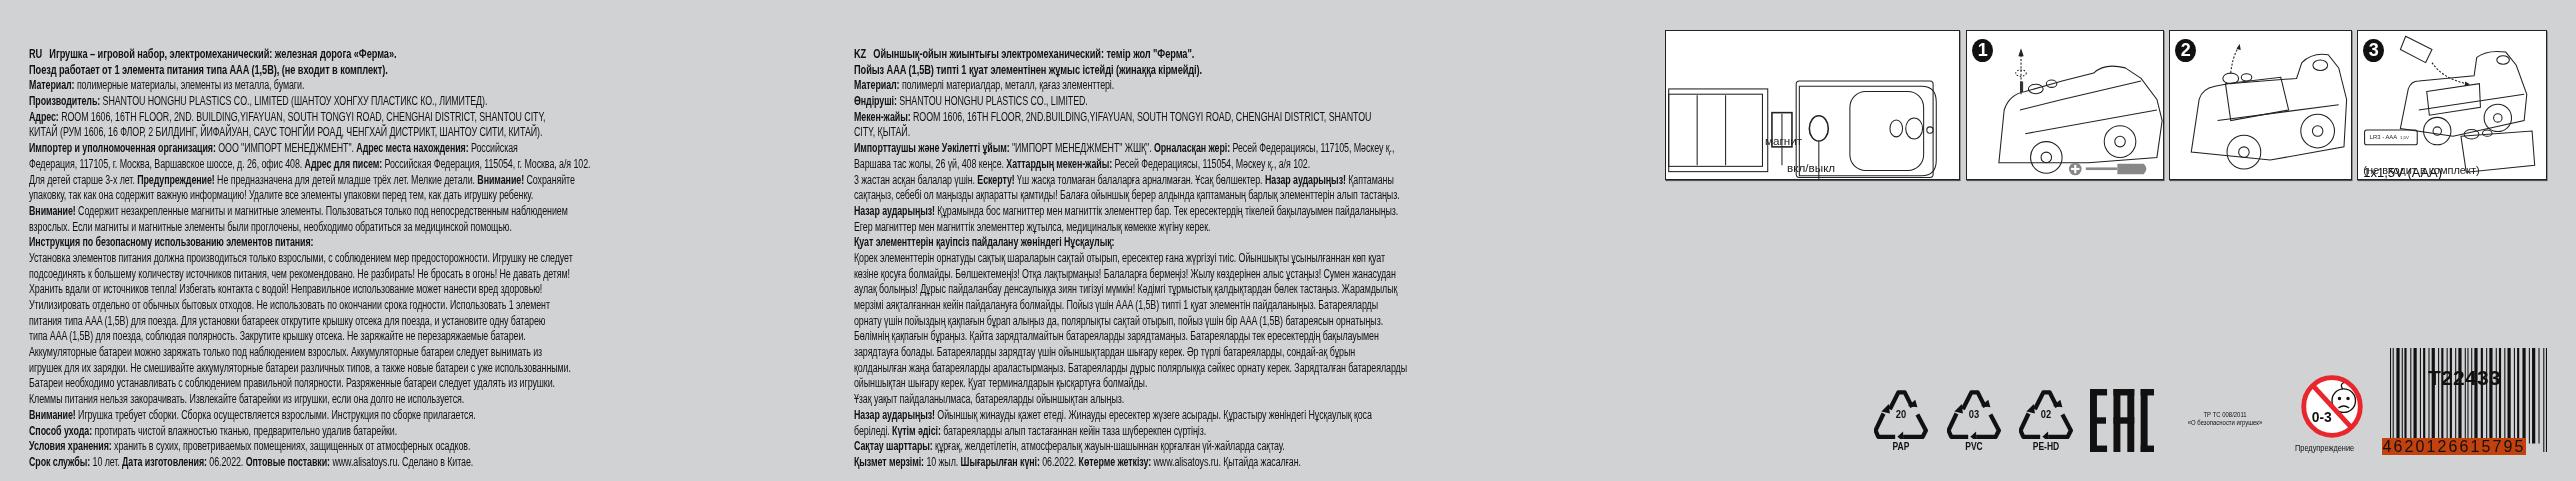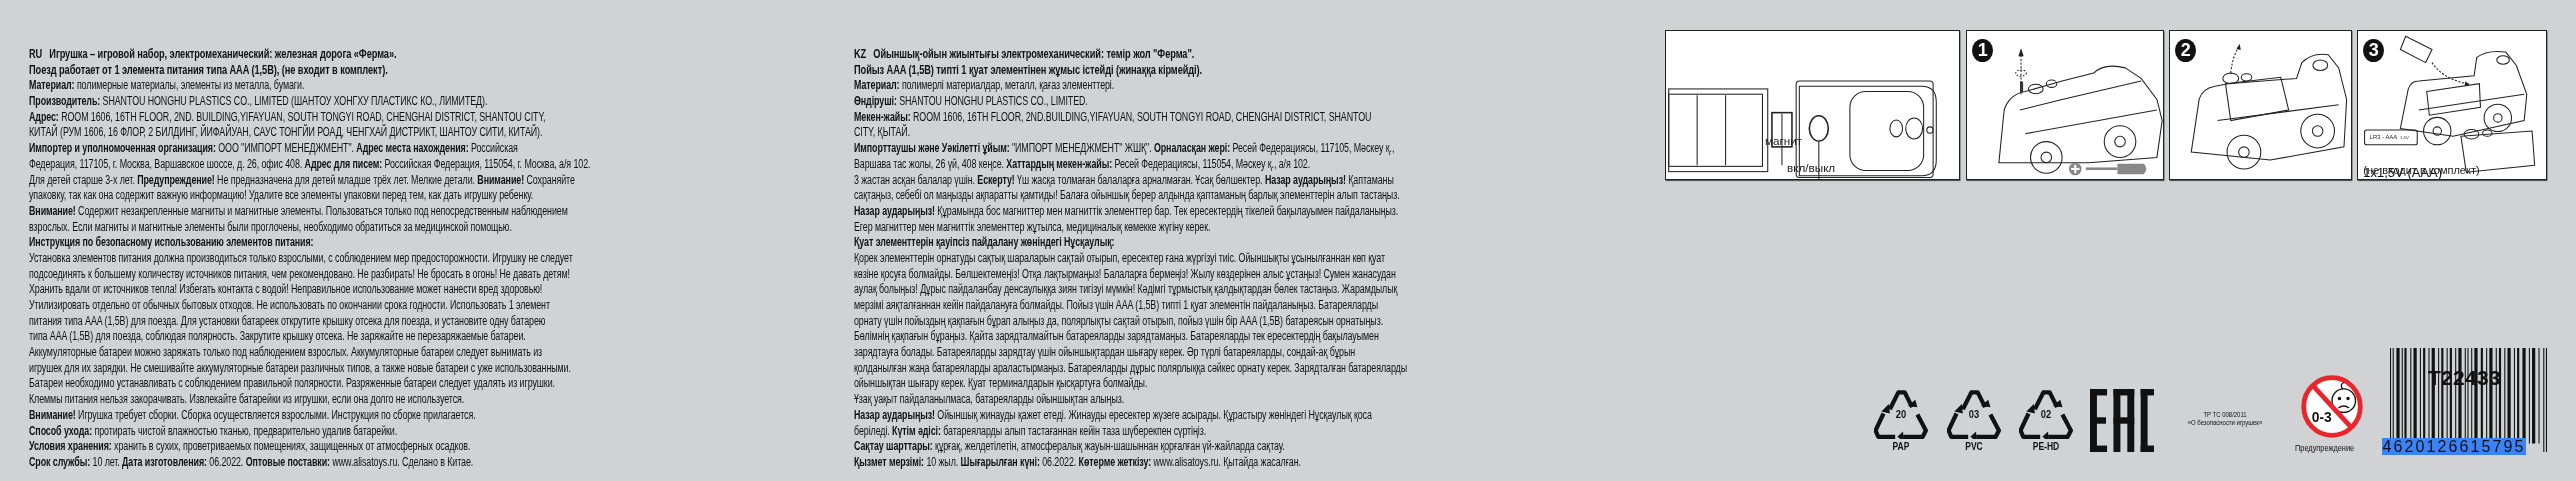--- a/index.html
+++ b/index.html
@@ -25,21 +25,21 @@
   .recy .code { position: absolute; top: 19px; left: 0; width: 54px; text-align: center; font-weight: bold; font-size: 11.7px; transform: scaleX(0.8); }
   .recy .mat { position: absolute; top: 53px; left: 0; width: 54px; text-align: center; font-weight: bold; font-size: 10px; transform: scaleX(0.85); }
 
   #eac { position: absolute; left: 2090px; top: 389px; width: 64px; height: 63px; }
   #tr { position: absolute; left: 2166px; top: 411px; width: 118px; text-align: center; font-size: 7px; line-height: 8px; transform: scaleX(0.85); }
   #nokids { position: absolute; left: 2301px; top: 375px; width: 62px; height: 63px; }
   #warn-lbl { position: absolute; left: 2295px; top: 443px; font-size: 9px; transform: scaleX(0.82); transform-origin: 0 0; }
   #sku { position: absolute; left: 2428px; top: 340px; font-weight: bold; font-size: 21px; letter-spacing: 0.3px; margin-top: 26px; }
   #barcode { position: absolute; left: 2390px; top: 348px; width: 157px; height: 104px; }
   #bc-digits { position: absolute; left: 2382px; top: 438px; width: 170px; font-size: 16px; letter-spacing: 2.1px; background: transparent; }
-  #bc-digits span { background: #3b82f6; padding: 0 0.5px; }
+  #bc-digits span { background: #c2410c; padding: 0 0.5px; }
 </style>
 </head>
 <body>
 
 <div class="col" id="ru">
   <div class="col-inner" id="ru-inner">
       <span class="ln title"><span class="lang">RU</span><b>Игрушка – игровой набор, электромеханический: железная дорога «Ферма».</b></span>
       <span class="ln title"><b>Поезд работает от 1 элемента питания типа AAA (1,5В), (не входит в комплект).</b></span>
       <span class="ln"><b>Материал: </b><span>полимерные материалы,  элементы из металла, бумаги.</span></span>
       <span class="ln"><b>Производитель: </b><span>SHANTOU HONGHU PLASTICS CO., LIMITED (ШАНТОУ ХОНГХУ ПЛАСТИКС КО., ЛИМИТЕД).</span></span>

